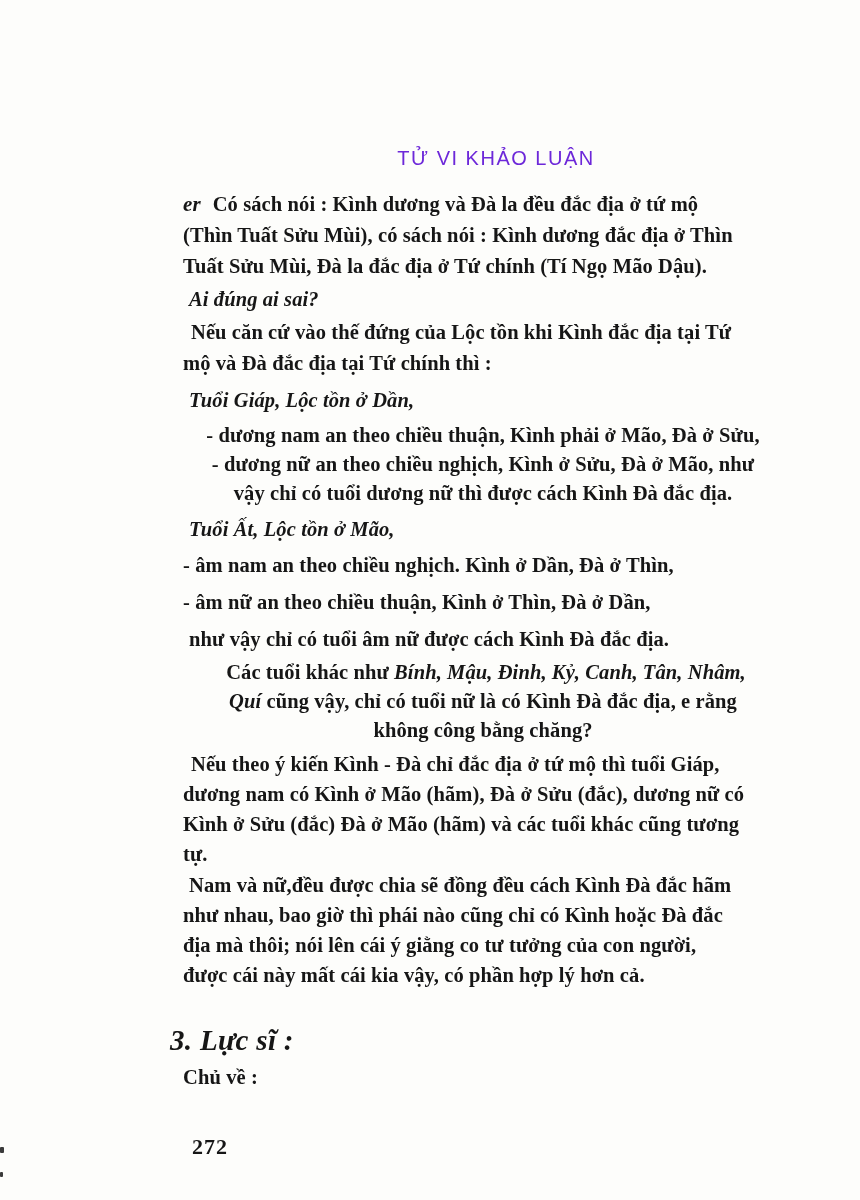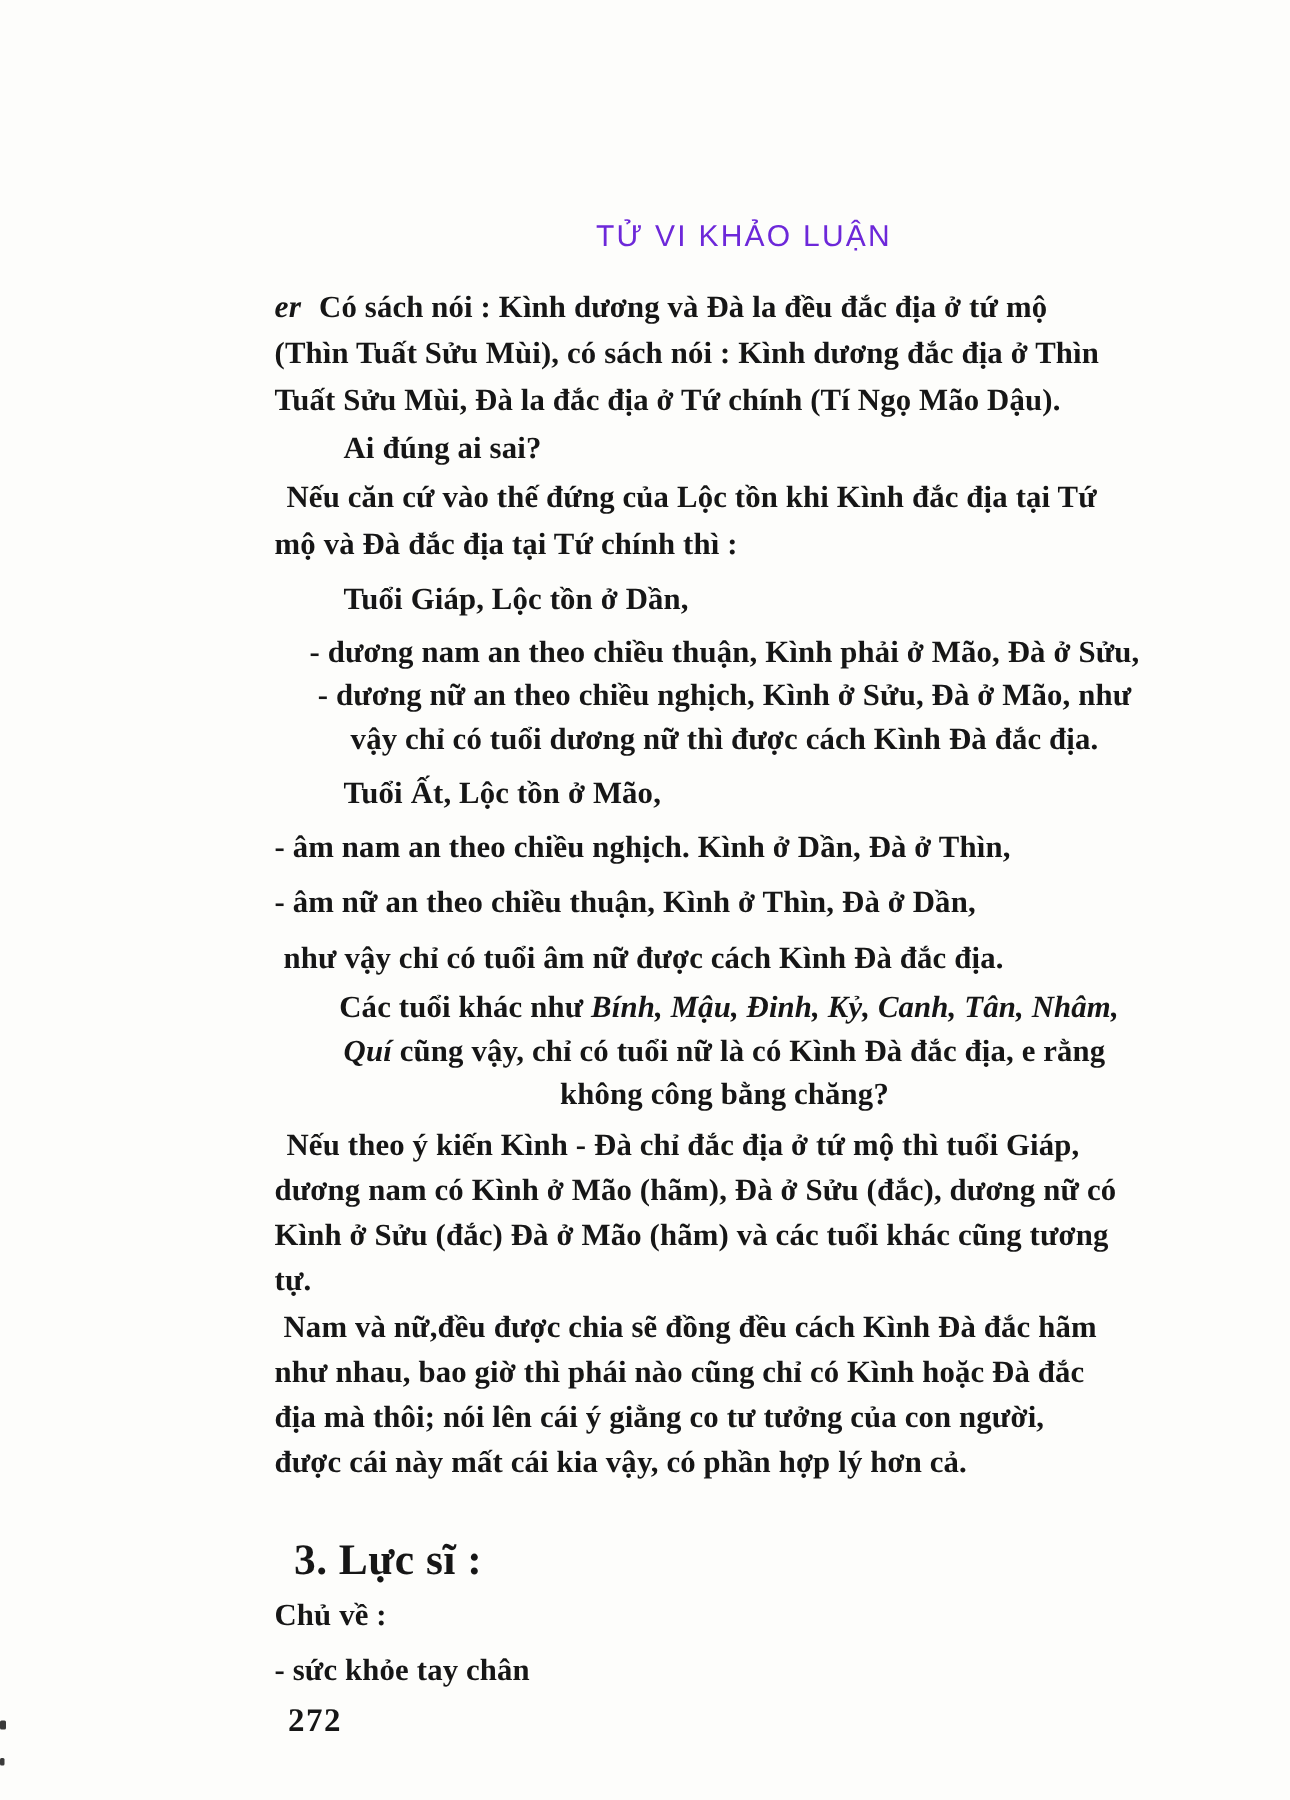--- a/index.html
+++ b/index.html
@@ -16,37 +16,37 @@
   .line{
     font-size:20.5px;
     font-weight:600;
     line-height:31px;
     white-space:nowrap;
     letter-spacing:0.1px;
   }
   .lh29 .line{line-height:29px;text-align:center;}
   .lh30 .line{line-height:30px;}
   .lh37 .line{line-height:37px;}
-  .it{margin-left:40px;}
+  .it{font-style:italic;}
   .ind6{padding-left:6px;}
   .ind8{padding-left:8px;}
   .header-title{
     position:absolute;top:147px;left:183px;width:590px;
     text-align:center;padding-left:18px;
     font-family:"Liberation Sans","DejaVu Sans",sans-serif;
     font-size:20px;font-weight:500;letter-spacing:1.5px;
     color:#6d28d9;white-space:nowrap;
   }
   .marker{
     font-style:italic;font-weight:700;font-size:21px;
     padding-right:12px;
   }
   .section-head{
-    position:absolute;left:196px;
-    font-weight:600;
+    position:absolute;left:170px;
+    font-style:italic;font-weight:600;
     font-size:29px;white-space:nowrap;letter-spacing:0.3px;
   }
   .page-number{
     position:absolute;left:192px;top:1134px;
     font-size:22px;font-weight:600;letter-spacing:1px;
   }
   .speck{position:absolute;background:#3a3a3a;border-radius:1px;}
   .speck.s1{left:0;top:1147px;width:4px;height:6px;}
   .speck.s2{left:0;top:1172px;width:3px;height:5px;}
   em{font-style:italic;}
@@ -112,22 +112,19 @@
     <div class="line">địa mà thôi; nói lên cái ý giằng co tư tưởng của con người,</div>
     <div class="line">được cái này mất cái kia vậy, có phần hợp lý hơn cả.</div>
   </div>
 
   <div class="section-head" style="top:1024px;">3. Lực sĩ :</div>
 
   <div class="blk" style="top:1062px;">
     <div class="line">Chủ về :</div>
   </div>
 
-  <div class="blk" style="top:1099px;">
-    <div class="line">- sức khỏe tay chân</div>
-  </div>
 
   <div class="page-number">272</div>
 
   <div class="speck s1"></div>
   <div class="speck s2"></div>
 
 </div>
 
 </body></html>

